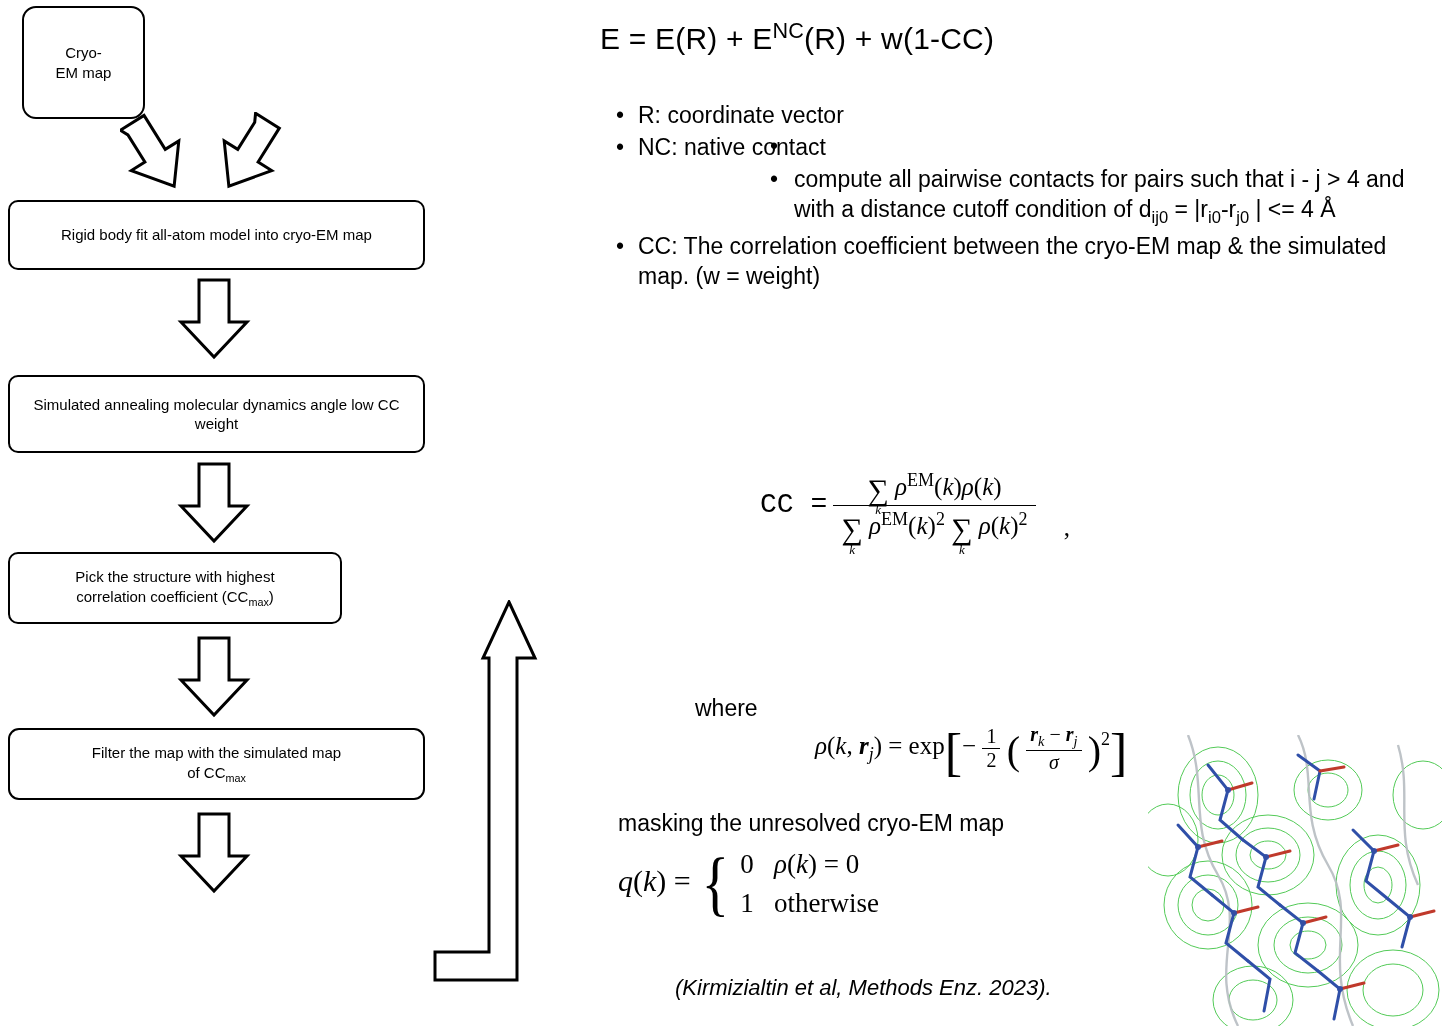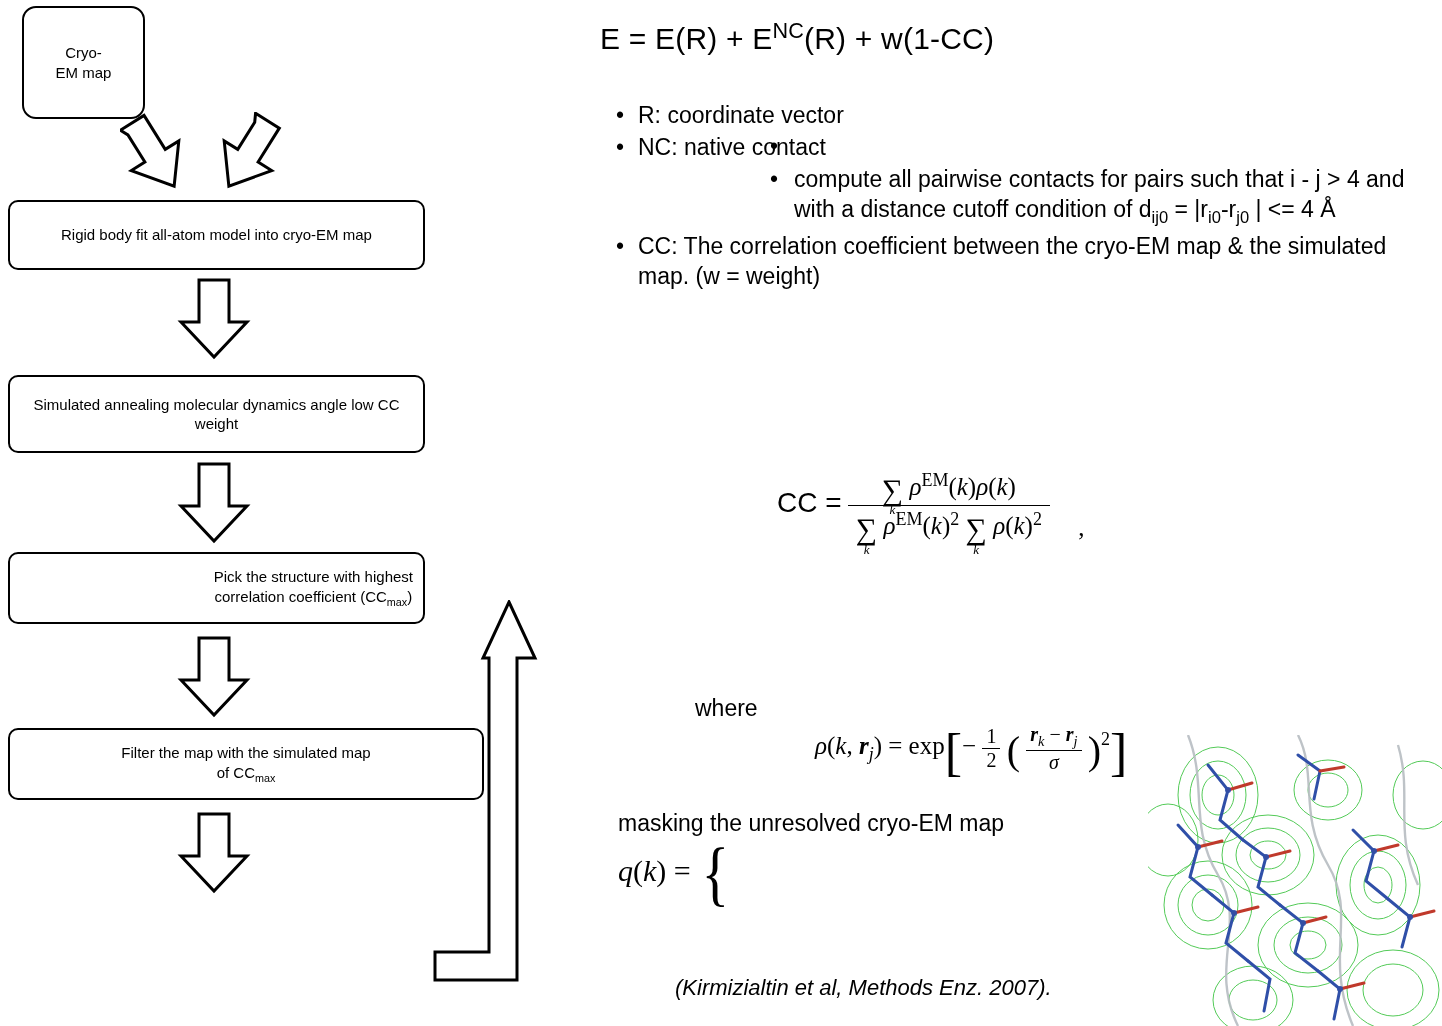--- a/index.html
+++ b/index.html
@@ -101,22 +101,21 @@
     position: relative;
     padding-left: 26px;
     margin-top: 1px;
   }
   ul.lvl2 > li > .b {
     position: absolute;
     left: 2px;
     top: 0;
   }
   .serif {
-    font-family: Liberation Sans, sans-serif;
-    margin-left: 17px;
+    font-family: Liberation Mono, monospace;
   }
 
   
   #cc-formula {
     position: absolute;
     left: 160px;
     top: 470px;
     width: 560px;
     font-family: "Liberation Serif", serif;
     font-size: 25px;
@@ -259,29 +258,29 @@
   </svg>
 
   <div class="node box" style="left:8px; top:375px; width:417px; height:78px;">
     <span class="node-inner">Simulated annealing molecular dynamics angle low CC weight</span>
   </div>
 
   <svg class="arrow-svg" style="left:177px; top:462px;" width="80" height="82" viewBox="0 0 80 82">
     <polygon points="22,2 52,2 52,44 70,44 37,79 4,44 22,44" fill="#ffffff" stroke="#000000" stroke-width="3"></polygon>
   </svg>
 
-  <div class="node box" style="left:8px; top:552px; width:417px; height:72px;justify-content:flex-end;">
+  <div class="node box" style="left:8px; top:552px; width:334px; height:72px;">
     <span class="node-inner">Pick the structure with highest<br>correlation coefficient (CC<sub>max</sub>)</span>
   </div>
 
   <svg class="arrow-svg" style="left:177px; top:636px;" width="80" height="82" viewBox="0 0 80 82">
     <polygon points="22,2 52,2 52,44 70,44 37,79 4,44 22,44" fill="#ffffff" stroke="#000000" stroke-width="3"></polygon>
   </svg>
 
-  <div class="node box" style="left:8px; top:728px; width:476px; height:72px;">
+  <div class="node box" style="left:8px; top:728px; width:417px; height:72px;border-radius:11px;">
     <span class="node-inner">Filter the map with the simulated map<br>of CC<sub>max</sub></span>
   </div>
 
   <svg class="arrow-svg" style="left:177px; top:812px;" width="80" height="82" viewBox="0 0 80 82">
     <polygon points="22,2 52,2 52,44 70,44 37,79 4,44 22,44" fill="#ffffff" stroke="#000000" stroke-width="3"></polygon>
   </svg>
 
 
   <svg class="arrow-svg" style="left:425px; top:600px;" width="130" height="400" viewBox="0 0 130 400">
     <polygon points="84,2 110,58 92,58 92,380 10,380 10,352 64,352 64,58 58,58" fill="#ffffff" stroke="#000000" stroke-width="3" stroke-linejoin="miter"></polygon>
@@ -348,23 +347,27 @@
     <span class="bigparen">(</span>
     <span class="stack"><span class="top"><b class="it">r</b><sub><span class="it">k</span></sub> − <b class="it">r</b><sub><span class="it">j</span></sub></span><span class="bot"><span class="it">σ</span></span></span>
     <span class="bigparen">)</span><sup>2</sup><span class="bigbracket">]</span>
   </div>
 
   <div id="mask-text">masking the unresolved cryo-EM map</div>
 
   <div id="q-formula">
     <span class="it">q</span>(<span class="it">k</span>)&nbsp;=
     <span class="brace">{</span>
-  </div>
-
-  <div id="citation">(Kirmizialtin et al, Methods Enz. 2007).</div>
+    <span class="cases">
+      <span style="display:block;">0&nbsp;&nbsp;&nbsp;<span class="it">ρ</span>(<span class="it">k</span>) = 0</span>
+      <span style="display:block;">1&nbsp;&nbsp;&nbsp;otherwise</span>
+    </span>
+  </div>
+
+  <div id="citation">(Kirmizialtin et al, Methods Enz. 2023).</div>
 </div>
 
 <div id="molecule">
   <svg width="294" height="291" viewBox="0 0 294 291">
     <defs>
       <clipPath id="clipMol">
           <rect x="0" y="0" width="294" height="291"></rect>
         </clipPath>
     </defs>
     <g clip-path="url(#clipMol)">

